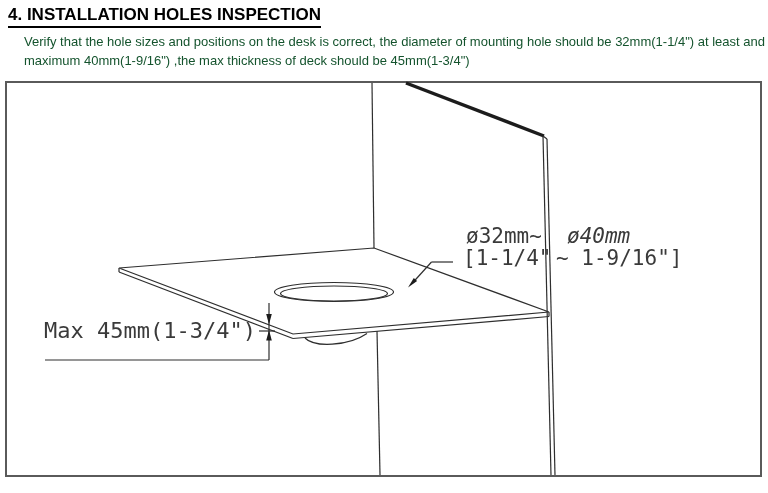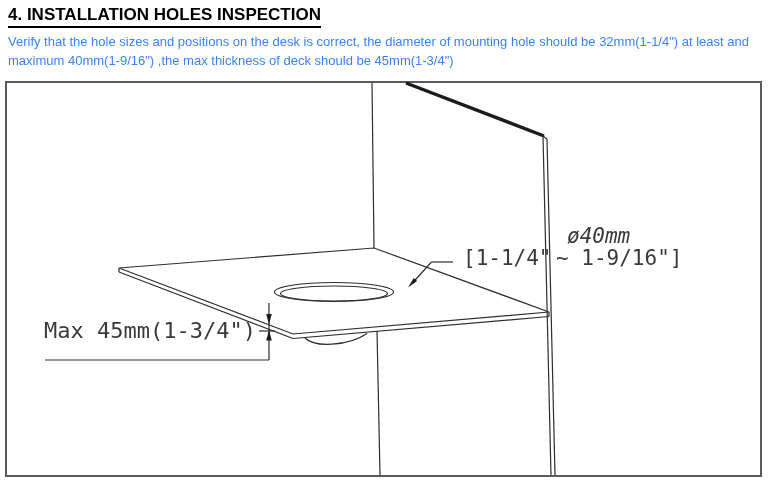--- a/index.html
+++ b/index.html
@@ -5,21 +5,21 @@
   html,body{margin:0;padding:0;background:#ffffff;}
   .page{
     position:relative;width:768px;height:493px;background:#ffffff;
     overflow:hidden;font-family:"Liberation Sans",sans-serif;
   }
   .title{
     position:absolute;left:8px;top:5px;
     font-size:17px;font-weight:bold;color:#000;
     white-space:nowrap;border-bottom:2.5px solid #000;padding-bottom:1px;
   }
-  .para{position:absolute;left:8px;top:33px;font-size:13px;color:#3b82f6;}
+  .para{position:absolute;left:24px;top:33px;font-size:13px;color:#14532d;}
   .para .line{display:block;white-space:nowrap;line-height:18.5px;height:18.5px;}
   .diagram-svg{position:absolute;left:0;top:0;width:768px;height:493px;}
   .cad{
     position:absolute;font-family:"DejaVu Sans Mono",monospace;
     color:#3a3a3a;font-size:21px;line-height:21px;white-space:pre;
   }
   .cad.max{font-size:22px;line-height:22px;}
 </style>
 </head>
 <body>
@@ -59,18 +59,19 @@
     <polygon points="269,324.5 266.2,314 271.8,314" fill="#1c1c1c"></polygon>
     <polygon points="269,330 266.2,340.5 271.8,340.5" fill="#1c1c1c"></polygon>
     <line x1="45" y1="360" x2="269" y2="360" stroke="#2e2e2e" stroke-width="1.2"></line>
     <line x1="259" y1="331" x2="275" y2="331" stroke="#2e2e2e" stroke-width="1.2"></line>
 
     <line x1="412" y1="283.5" x2="431.5" y2="262" stroke="#2e2e2e" stroke-width="1.2"></line>
     <line x1="431.5" y1="262" x2="453" y2="262" stroke="#2e2e2e" stroke-width="1.2"></line>
     <polygon points="408,287.5 413.8,277.9 417.1,280.9" fill="#1c1c1c"></polygon>
   </svg>
 
+  <div class="cad" style="left:466px;top:226px;">ø32mm~</div>
   <div class="cad" style="left:567px;top:226px;font-style:italic;">ø40mm</div>
   <div class="cad" style="left:463px;top:248px;">[1-1/4"</div>
   <div class="cad" style="left:556px;top:248px;">~ 1-9/16"]</div>
   <div class="cad max" style="left:44px;top:320px;">Max 45mm(1-3/4")</div>
 
 </div>
 
 </body></html>

